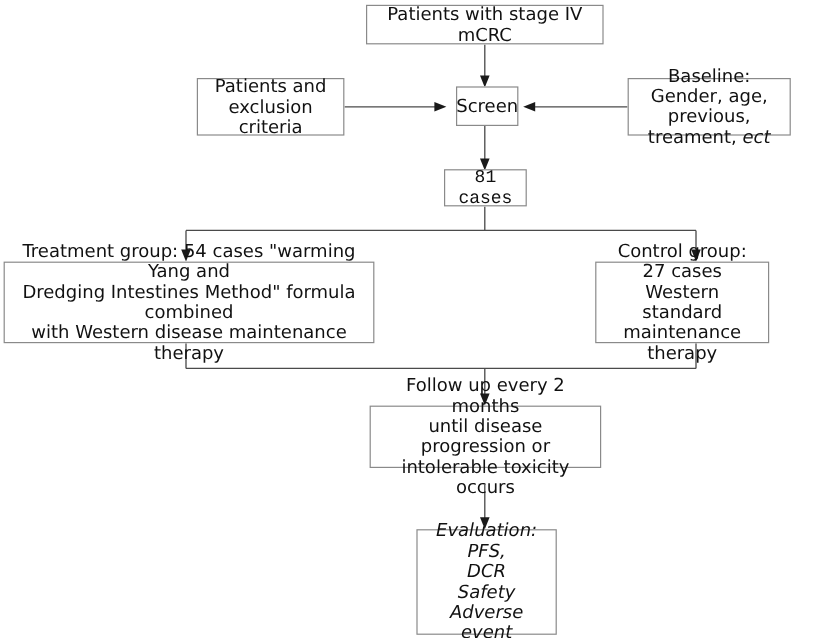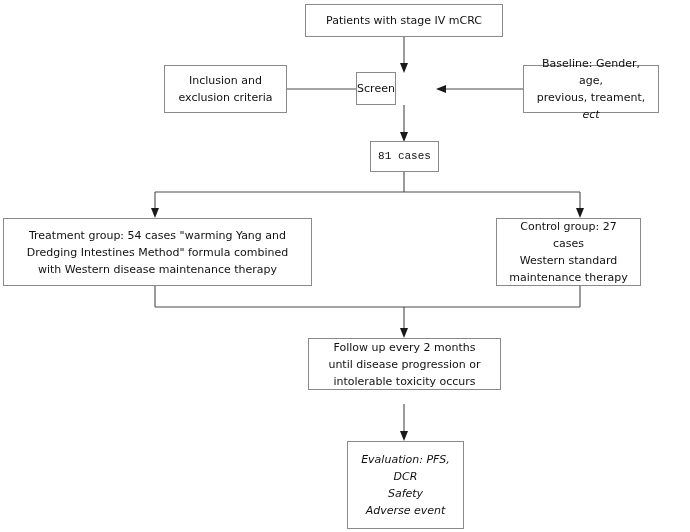--- a/index.html
+++ b/index.html
@@ -24,34 +24,34 @@
   }
   .node {
     position: absolute;
     box-sizing: border-box;
     border: 1px solid #8a8a8a;
     background: #ffffff;
     display: flex;
     align-items: center;
     justify-content: center;
     text-align: center;
-    font-size: 11px;
+    font-size: 15px;
     line-height: 17px;
     color: #111111;
     padding: 3px 7px;
     z-index: 2;
   }
   .node span.txt { display: block; }
   .node .ital { font-style: italic; }
 
   
   #node-patients      { left: 305px; top: 4px;   width: 198px; height: 33px; }
   #node-inclusion     { left: 164px; top: 65px;  width: 123px; height: 48px; }
   #node-baseline      { left: 523px; top: 65px;  width: 136px; height: 48px; }
-  #node-screen        { left: 356px; top: 72px;  width: 40px;  height: 33px; }
+  #node-screen        { left: 380px; top: 72px;  width: 52px;  height: 33px; }
   #node-cases         { left: 370px; top: 141px; width: 69px;  height: 31px; font-family: Liberation Mono, monospace; }
   #node-treatment     { left: 3px;   top: 218px; width: 309px; height: 68px; }
   #node-control       { left: 496px; top: 218px; width: 145px; height: 68px; }
   #node-followup      { left: 308px; top: 338px; width: 193px; height: 52px; }
   #node-evaluation    { left: 347px; top: 441px; width: 117px; height: 88px; font-style: italic; }
 
   svg line, svg path, svg polyline {
     stroke: #4a4a4a;
     stroke-width: 1.1;
     fill: none;
@@ -107,21 +107,21 @@
 </svg>
 
 <div class="node" id="node-patients">
   <div>
     <span class="txt">Patients with stage IV mCRC</span>
   </div>
 </div>
 
 <div class="node" id="node-inclusion">
   <div>
-    <span class="txt">Inclusion and</span>
+    <span class="txt">Patients and</span>
     <span class="txt">exclusion criteria</span>
   </div>
 </div>
 
 <div class="node" id="node-baseline">
   <div>
     <span class="txt">Baseline: Gender, age,</span>
     <span class="txt"><span>previous, treament, </span><span class="ital">ect</span></span>
   </div>
 </div>

